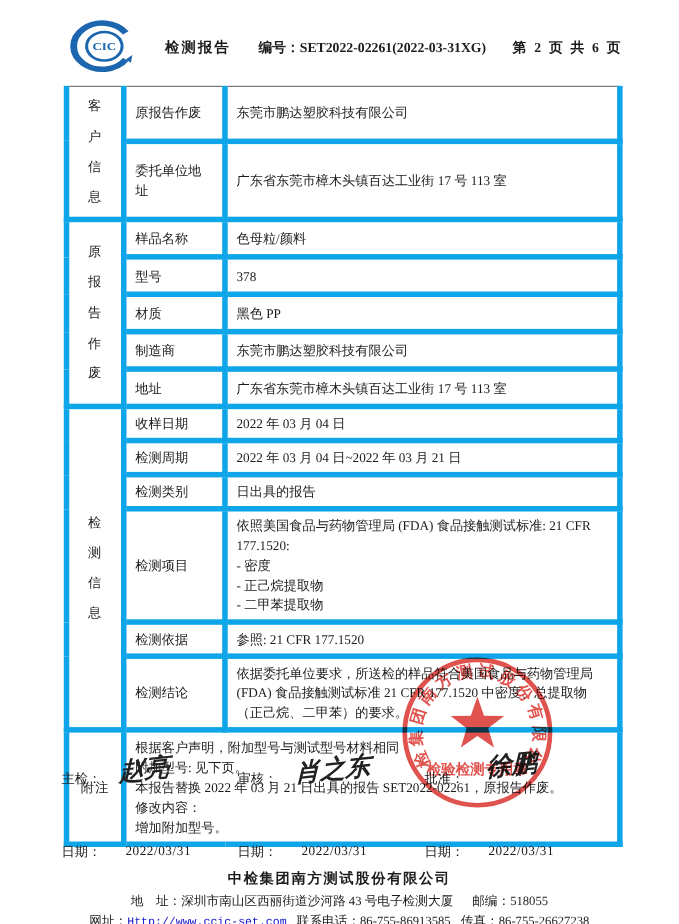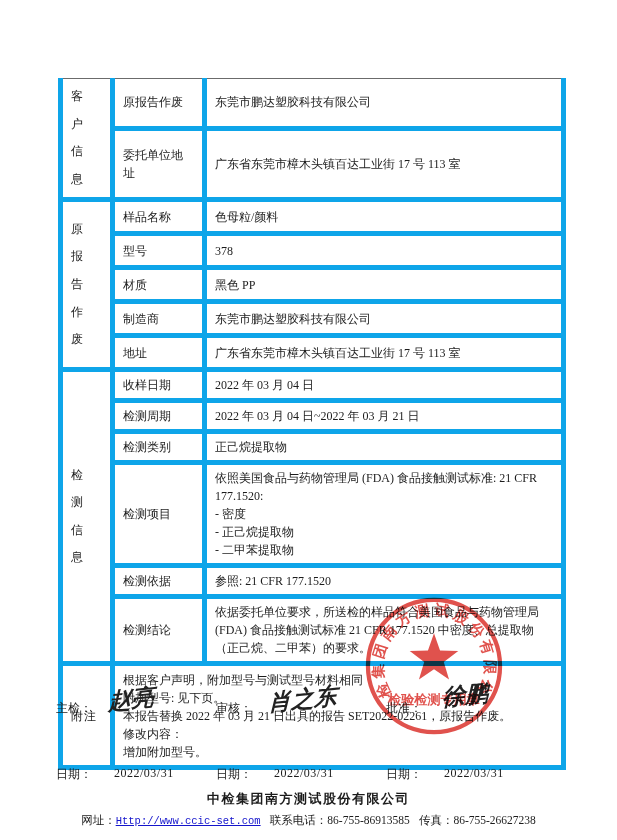--- a/index.html
+++ b/index.html
@@ -23,21 +23,21 @@
     border:1.6px solid #6b6b6b;
   }
   table.report td{
     border:5px solid #0ea5e9;
     font-size:12px;line-height:1.5;
     vertical-align:middle;
     padding:4px 8px;
   }
   tr.sec-start td{border-top:1.6px solid #6b6b6b;}
   td.sec{
-    width:50px;font-size:12.5px;padding:0 12px;letter-spacing:1px;
+    width:50px;text-align:center;font-size:12.5px;padding:0 12px;letter-spacing:1px;
   }
   td.sec .wrap2{display:inline-block;width:2.1em;line-height:2.3;}
   td.lbl{width:92px;padding-left:9px;}
   td.val{padding-left:13px;margin-left:32px;}
   .pre{white-space:pre-line;}
   .h34{height:34px;} .h27{height:27px;}
 
   
   .sig-block{position:absolute;left:42px;top:676px;width:503px;height:112px;font-size:12px;}
   .sig-col{position:absolute;top:0;height:112px;}
@@ -67,20 +67,31 @@
   .url{
     color:#1414cc;text-decoration:underline;
     font-family:"Liberation Mono","DejaVu Sans Mono",monospace;font-size:10.5px;
   }
 </style>
 </head>
 <body>
 
 <div class="page">
 
+  <div class="header">
+    <svg class="logo" viewBox="0 0 100 100" preserveAspectRatio="none">
+      <path d="M 84.4 25.9 A 42 42 0 1 0 84.4 74.1" fill="none" stroke="#1b66ae" stroke-width="10"></path>
+      <path d="M 84.4 74.1 L 94 66 L 92 80 Z" fill="#1b66ae"></path>
+      <circle cx="53" cy="50" r="26" fill="#ffffff" stroke="#1b66ae" stroke-width="4.5"></circle>
+      <text x="53" y="57" text-anchor="middle" font-size="19" font-weight="bold" fill="#1b66ae" font-family="Liberation Serif, DejaVu Serif, serif">CIC</text>
+    </svg>
+    <div class="doc-title">检测报告</div>
+    <div class="report-no"><span>编号：</span><span>SET2022-02261(2022-03-31XG)</span></div>
+    <div class="page-info">第 2 页 共 6 页</div>
+  </div>
 
   <table class="report">
     <colgroup>
         <col style="width:52px">
         <col style="width:92px">
         <col style="width:359px">
       </colgroup>
 
     <tbody>
         <tr class="sec-start h34">
@@ -122,21 +133,21 @@
         <span class="wrap2">检测信息</span></td>
       <td class="lbl">收样日期</td>
       <td class="val">2022 年 03 月 04 日</td>
     </tr>
     <tr class="h27">
       <td class="lbl">检测周期</td>
       <td class="val">2022 年 03 月 04 日~2022 年 03 月 21 日</td>
     </tr>
     <tr class="h27">
       <td class="lbl">检测类别</td>
-      <td class="val">正己烷提取物</td>
+      <td class="val">日出具的报告</td>
     </tr>
     <tr style="height:88px;">
       <td class="lbl">检测项目</td>
       <td class="val pre">依照美国食品与药物管理局 (FDA) 食品接触测试标准: 21 CFR 177.1520:
 - 密度
 - 正己烷提取物
 - 二甲苯提取物</td>
     </tr>
     <tr class="h27">
       <td class="lbl">检测依据</td>
@@ -187,16 +198,17 @@
     <circle cx="100" cy="100" r="93" fill="none" stroke="#dc3a34" stroke-width="6"></circle>
     <path fill="#dc3a34" d="M100,54 L108.5,78.3 L134.2,78.9 L113.8,94.5 L121.2,119.1 L100,104.5 L78.8,119.1 L86.2,94.5 L65.8,78.9 L91.5,78.3 Z"></path>
     <text font-size="20.5" font-weight="bold" fill="#dc3a34" letter-spacing="5.5" font-family="Liberation Serif, DejaVu Serif, serif">
       <textPath href="#arcTop" startOffset="50%" text-anchor="middle">中检集团南方测试股份有限公司</textPath>
     </text>
     <text x="100" y="153" text-anchor="middle" font-size="18.5" font-weight="bold" fill="#dc3a34" font-family="Liberation Serif, DejaVu Serif, serif">检验检测专用章</text>
   </svg>
 
   <div class="footer">
     <div class="company">中检集团南方测试股份有限公司</div>
+    <div class="line"><span>地　址：</span><span>深圳市南山区西丽街道沙河路 43 号电子检测大厦</span><span class="gap"></span><span>邮编：</span><span>518055</span></div>
     <div class="line"><span>网址：</span><span class="url">Http://www.ccic-set.com</span><span class="gap-s"></span><span>联系电话：</span><span>86-755-86913585</span><span class="gap-s"></span><span>传真：</span><span>86-755-26627238</span></div>
   </div>
 
 </div>
 
 </body></html>

